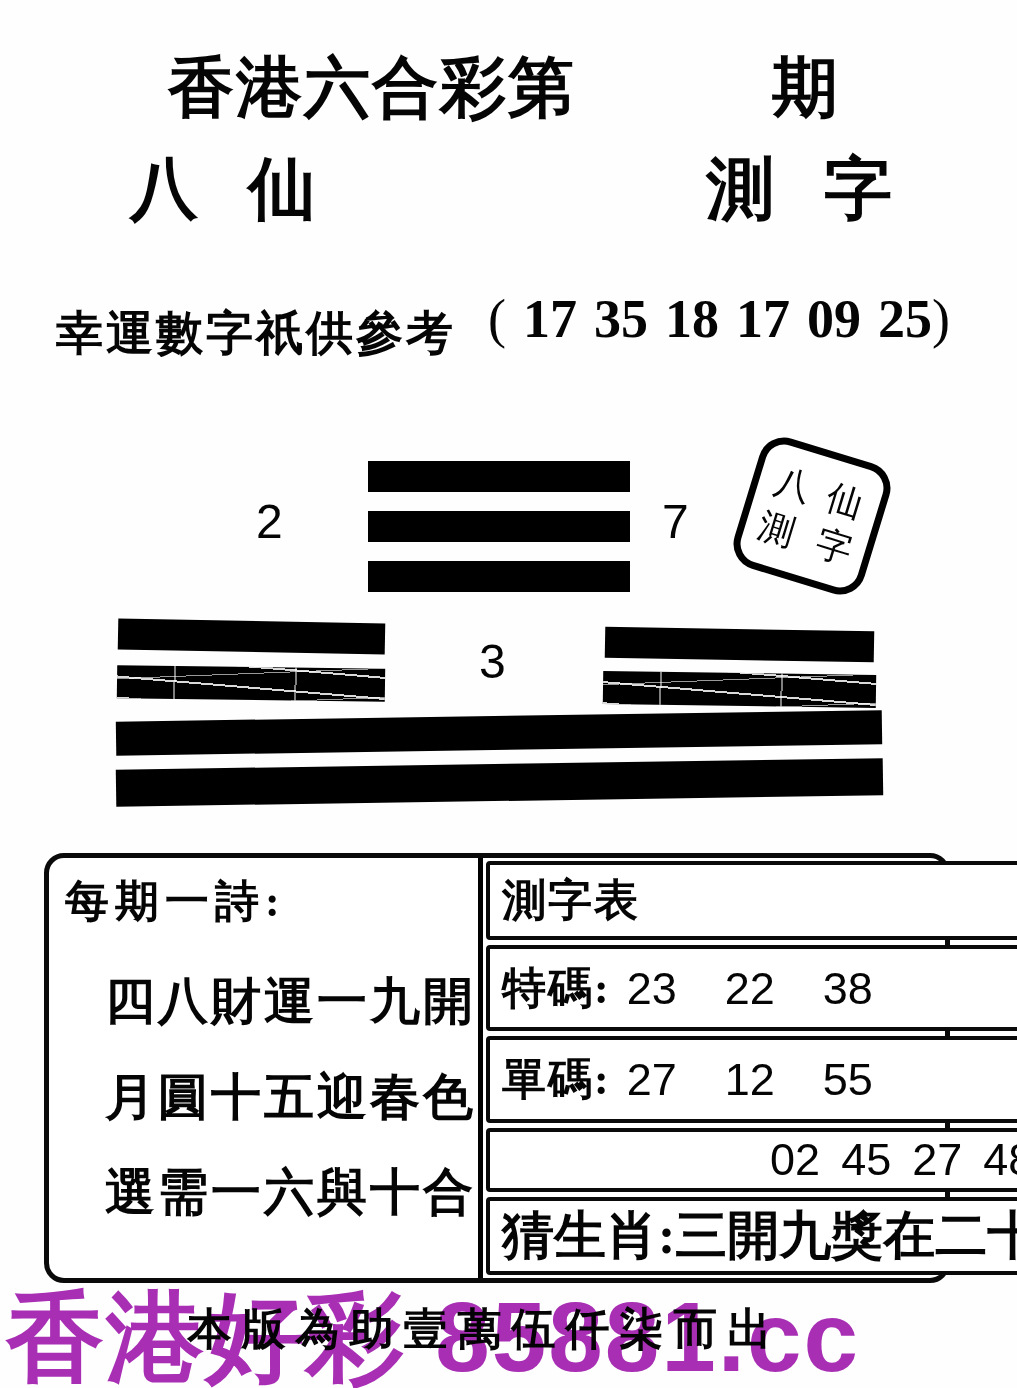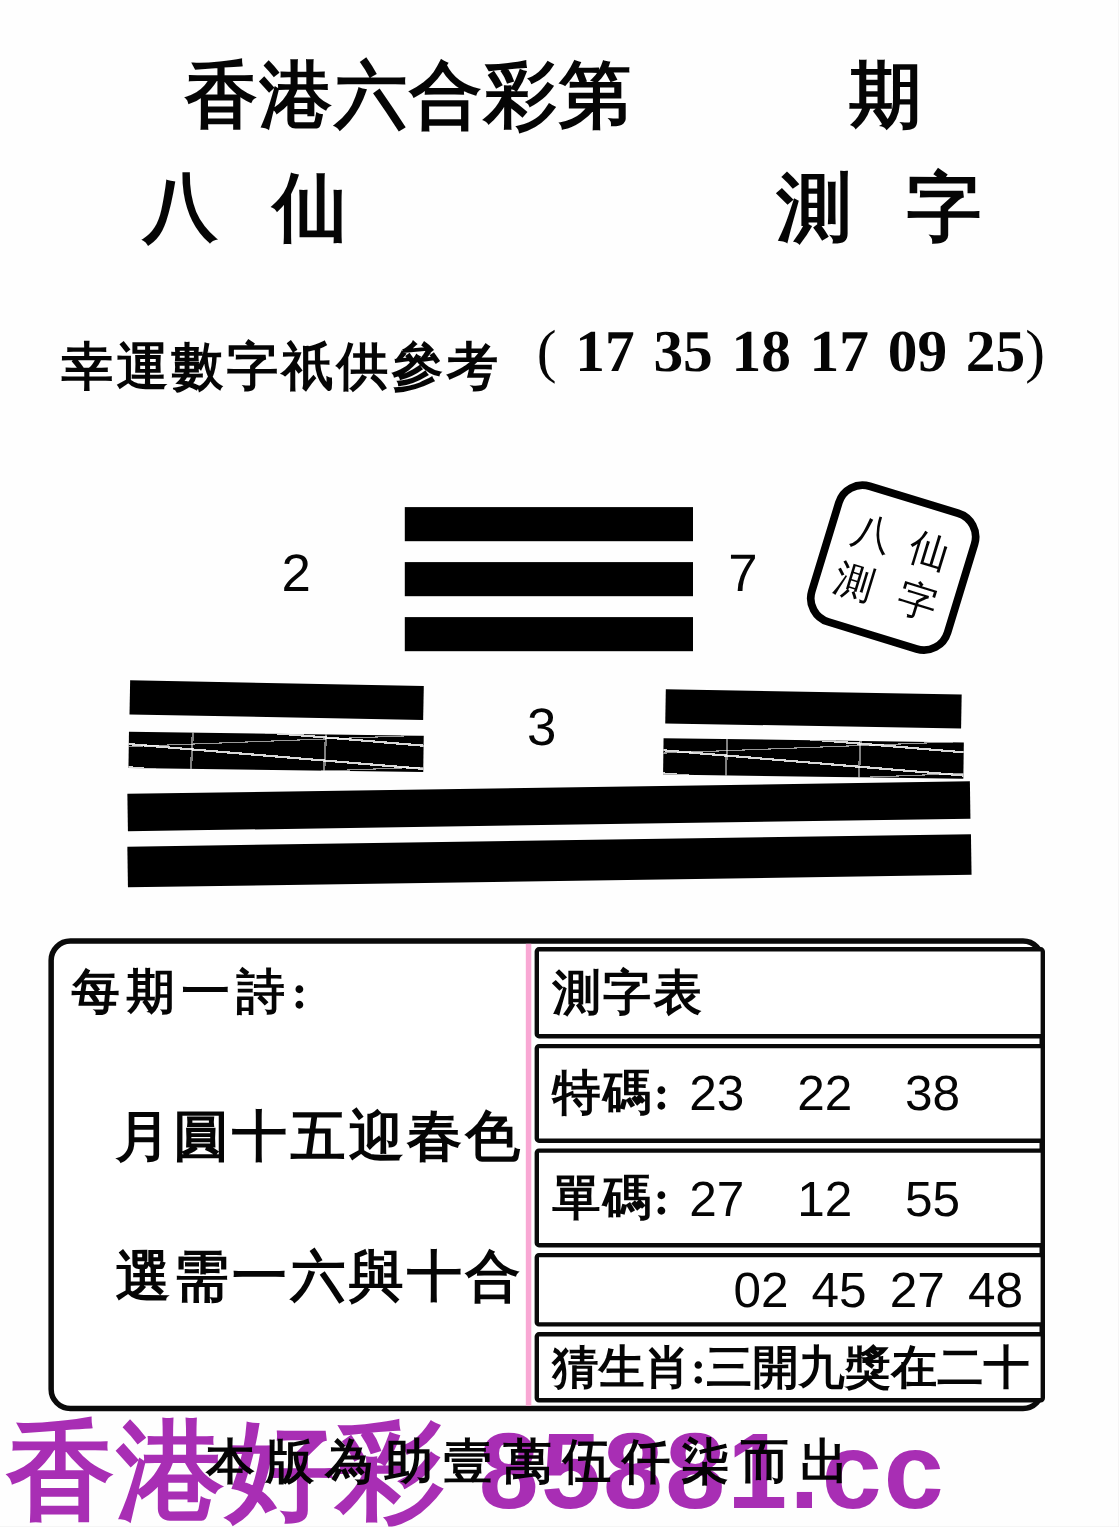--- a/index.html
+++ b/index.html
@@ -64,21 +64,21 @@
   .stamp-line.l2{letter-spacing:24px;margin-right:-24px;}
 
   
   .panel{
     left:44px;top:853px;width:906px;height:430px;
     border:5px solid #0a0a0a;border-radius:20px;
     display:flex;box-sizing:border-box;background:#fff;
   }
   .poem-cell{
     width:434px;box-sizing:border-box;
-    border-right:5px solid #f9a8d4;
+    border-right:5px solid #000000;
     padding:14px 10px 16px 16px;
     display:flex;flex-direction:column;
   }
   .poem-title{font-size:44px;font-weight:700;letter-spacing:6px;white-space:nowrap;}
   .poem-lines{flex:1;display:flex;flex-direction:column;justify-content:space-evenly;padding-left:40px;}
   .poem-line{font-size:50px;font-weight:700;letter-spacing:3px;white-space:nowrap;line-height:1;}
 
   .rows-col{flex:1;display:flex;flex-direction:column;gap:5px;padding:3px;box-sizing:border-box;}
   .row-box{
     border:4px solid #0a0a0a;border-radius:4px;
@@ -86,21 +86,21 @@
     padding:0 10px 0 12px;background:#fff;
   }
   .row-title{height:84px;}
   .row-special{height:92px;}
   .row-single{height:92px;}
   .row-extra{height:68px;}
   .row-zodiac{flex:1;}
   .cn-label{font-size:44px;font-weight:700;letter-spacing:2px;white-space:nowrap;}
   .nums{display:flex;gap:48px;margin-left:16px;font-family:"Liberation Sans","DejaVu Sans",sans-serif;font-size:45px;line-height:1;}
   .nums-right{flex:1;justify-content:flex-end;gap:21px;margin-left:0;padding-right:6px;}
-  .zodiac-text{font-size:42px;font-weight:700;white-space:nowrap;letter-spacing:0;}
+  .zodiac-text{font-size:52px;font-weight:700;white-space:nowrap;letter-spacing:0;}
 
   
   .caption{
     left:0;top:1300px;width:100%;
     text-align:center;transform:translateX(-24px);
     font-size:44px;font-weight:600;letter-spacing:10px;white-space:nowrap;
   }
   .watermark{
     left:6px;top:1288px;
     font-family:"Liberation Sans","DejaVu Sans",sans-serif;
@@ -146,20 +146,21 @@
   <div class="abs hex-num hex-center">3</div>
   <div class="abs bar tex bb-left"></div>
   <div class="abs bar tex bb-right"></div>
   <div class="abs bar full-c"></div>
   <div class="abs bar full-d"></div>
 
   <div class="abs panel">
     <div class="poem-cell">
       <div class="poem-title">每期一詩:</div>
       <div class="poem-lines">
+        <div class="poem-line">四八財運一九開</div>
         <div class="poem-line">月圓十五迎春色</div>
         <div class="poem-line">選需一六與十合</div>
       </div>
     </div>
     <div class="rows-col">
       <div class="row-box row-title">
         <span class="cn-label">測字表</span>
       </div>
       <div class="row-box row-special">
         <span class="cn-label">特碼:</span>

